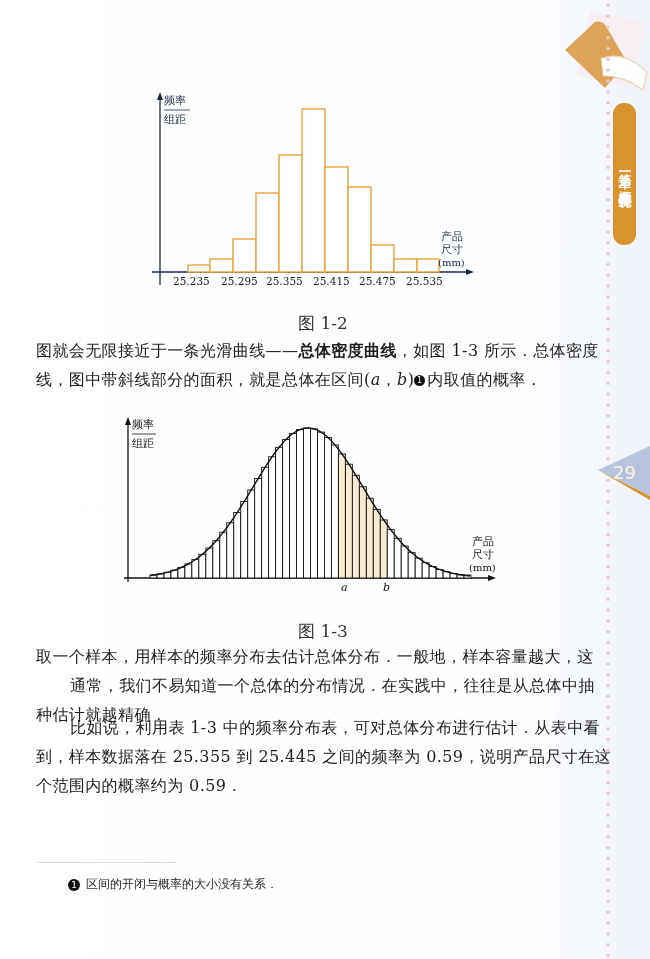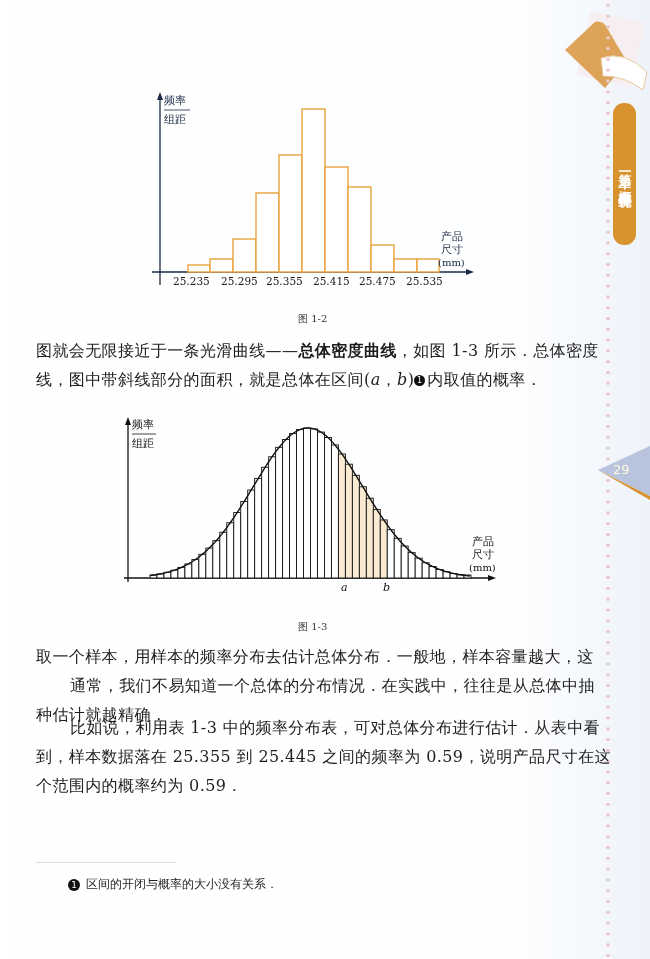--- a/index.html
+++ b/index.html
@@ -11,21 +11,21 @@
   }
   .abs { position:absolute; }
   .para {
     position:absolute; left:36px; width:546px;
     font-size:16px; line-height:29px; letter-spacing:0.4px;
     text-align:justify;
   }
   .para .line { display:block; white-space:nowrap; }
   .indent { padding-left:34px; }
   .bold { font-family:"DejaVu Sans", "Liberation Sans", sans-serif; font-weight:bold; }
-  .caption { position:absolute; font-size:10px; color:#333; }
+  .caption { position:absolute; font-size:17px; color:#333; }
   .footnote-rule { position:absolute; left:36px; top:862px; width:140px; height:1px; background:#d9dde4; }
   .footnote { position:absolute; left:68px; top:876px; font-size:12px; }
   .fn-mark {
     display:inline-block; width:11px; height:11px; border-radius:50%;
     background:#111; color:#fff; font-size:8px; line-height:11px; text-align:center;
     font-family:"DejaVu Sans", sans-serif; vertical-align:2px; margin-right:2px;
   }
   .fn-mark.big { width:12px; height:12px; line-height:12px; font-size:9px; margin-right:6px; vertical-align:0; }
   .chapter-tab {
     position:absolute; left:613px; top:103px; width:23px; height:142px;
@@ -36,21 +36,21 @@
   }
   .dots {
     position:absolute; left:605px; top:0; width:6px; height:959px;
     background-image: radial-gradient(circle, #e8c8c8 1.6px, transparent 2px);
     background-size:6px 10.8px;
   }
   .page-num-tri {
     position:absolute; left:598px; top:440px; width:52px; height:60px;
   }
   .page-num {
-    position:absolute; left:613px; top:462px; font-size:13px; color:#fff7e0;
+    position:absolute; left:613px; top:462px; font-size:18px; color:#fff7e0;
     font-family:"DejaVu Sans", "Liberation Sans", sans-serif;
   }
   .chart-label { font-family:"DejaVu Serif", serif; font-size:11px; fill:#1a2a44; }
   .tick { font-family:"DejaVu Serif", serif; font-size:10.5px; fill:#1a1a1a; }
 </style>
 </head>
 <body>
 
 <svg class="abs" style="left:555px;top:10px" width="95" height="90" viewBox="0 0 95 90">
   <rect x="28" y="6" width="56" height="66" fill="#f6eef0" transform="rotate(12 56 39)"></rect>

